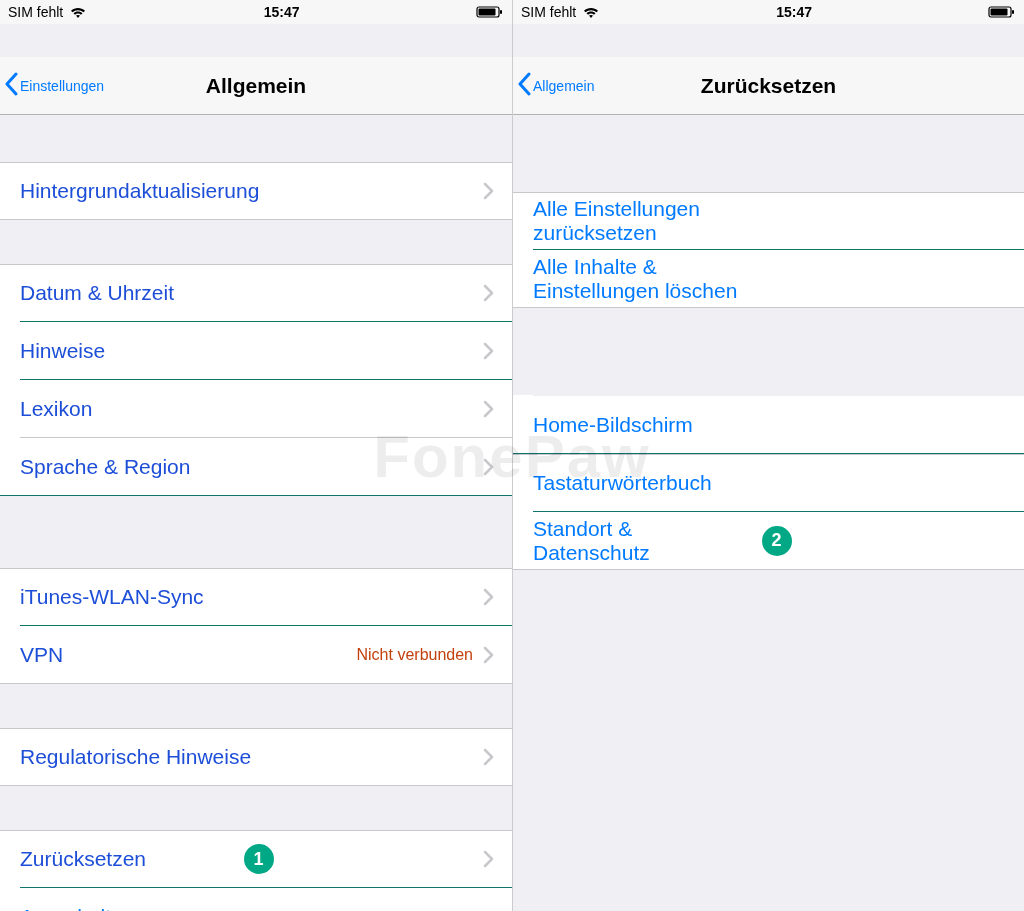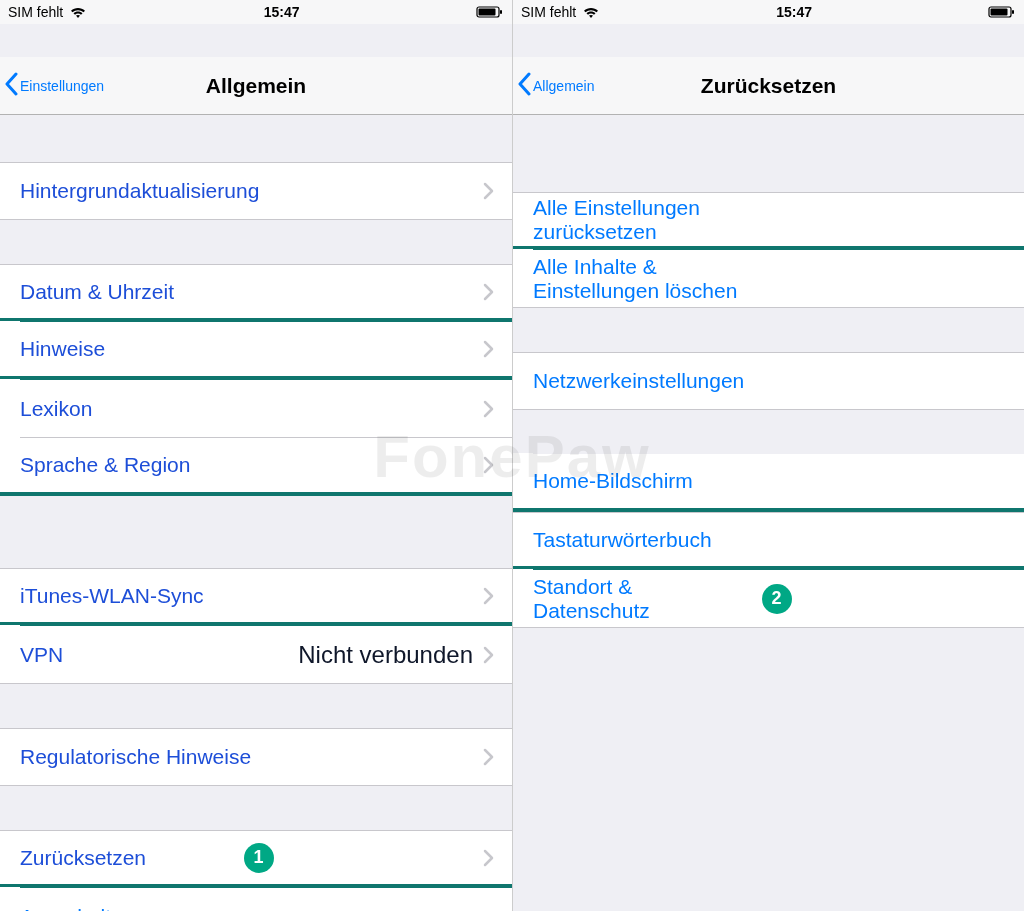--- a/index.html
+++ b/index.html
@@ -22,28 +22,28 @@
   .nav-back { position: absolute; left: 4px; display: flex; align-items: center; color: #007aff; font-size: 14px; cursor: pointer; }
   .nav-back svg { width: 16px; height: 24px; }
   .nav-title { flex: 1; text-align: center; font-size: 21px; font-weight: 600; color: #000; }
 
   
   .content { flex: 1; background: #efeff4; overflow: hidden; }
 
   .group-gap { height: 44px; }
   .group-gap.tiny { height: 14px; }
 
-  .row { height: 58px; background: #fff; display: flex; align-items: center; padding: 0 18px 0 20px; position: relative; border-bottom: 4px solid #0f766e; cursor: pointer; }
+  .row { height: 58px; background: #fff; display: flex; align-items: center; padding: 0 18px 0 20px; position: relative; border-bottom: 1px solid #0f766e; cursor: pointer; }
   .row.first { border-top: 1px solid #c8c7cc; }
   .row.last { border-bottom: 1px solid #c8c7cc; }
   .row .sep-indent { position: absolute; top: -1px; left: 0; width: 20px; height: 1px; background: #fff; }
 
   .row-label { font-size: 21px; color: #1d4ed8; flex: 1; }
   .row-label.blue { color: #007aff; }
-  .row-value { font-size: 24px; color: #0f172a; margin-right: 10px; }
+  .row-value { font-size: 16px; color: #c2410c; margin-right: 10px; }
   .chevron { color: #c7c7cc; }
   .chevron svg { width: 11px; height: 18px; display: block; }
 
   
   .step-badge { display: inline-flex; align-items: center; justify-content: center; width: 30px; height: 30px; border-radius: 50%; background: #00a885; color: #fff; font-size: 18px; font-weight: 600; margin-left: 14px; }
 
   
   .watermark { position: absolute; top: 50%; left: 50%; transform: translate(-50%, -50%); font-size: 60px; font-weight: 700; color: rgba(0,0,0,0.07); pointer-events: none; user-select: none; letter-spacing: 2px; z-index: 50; }
 </style>
 </head>
@@ -225,24 +225,20 @@
       <div class="row first no-chevron">
         <span class="row-label blue">Alle Einstellungen zurücksetzen</span>
         <span style="flex: 1 1 0%;"></span>
       </div>
       <div class="row last no-chevron">
         <div class="sep-indent"></div>
         <span class="row-label blue">Alle Inhalte &amp; Einstellungen löschen</span>
         <span style="flex: 1 1 0%;"></span>
       </div>
       <div class="group-gap"></div>
-      <div class="row first last no-chevron">
-        <span class="row-label blue">Netzwerkeinstellungen</span>
-        <span style="flex: 1 1 0%;"></span>
-      </div>
       <div class="group-gap"></div>
       <div class="row no-chevron">
         <div class="sep-indent"></div>
         <span class="row-label blue">Home-Bildschirm</span>
         <span style="flex: 1 1 0%;"></span>
       </div>
       <div class="row first no-chevron">
         <span class="row-label blue">Tastaturwörterbuch</span>
         <span style="flex: 1 1 0%;"></span>
       </div>

